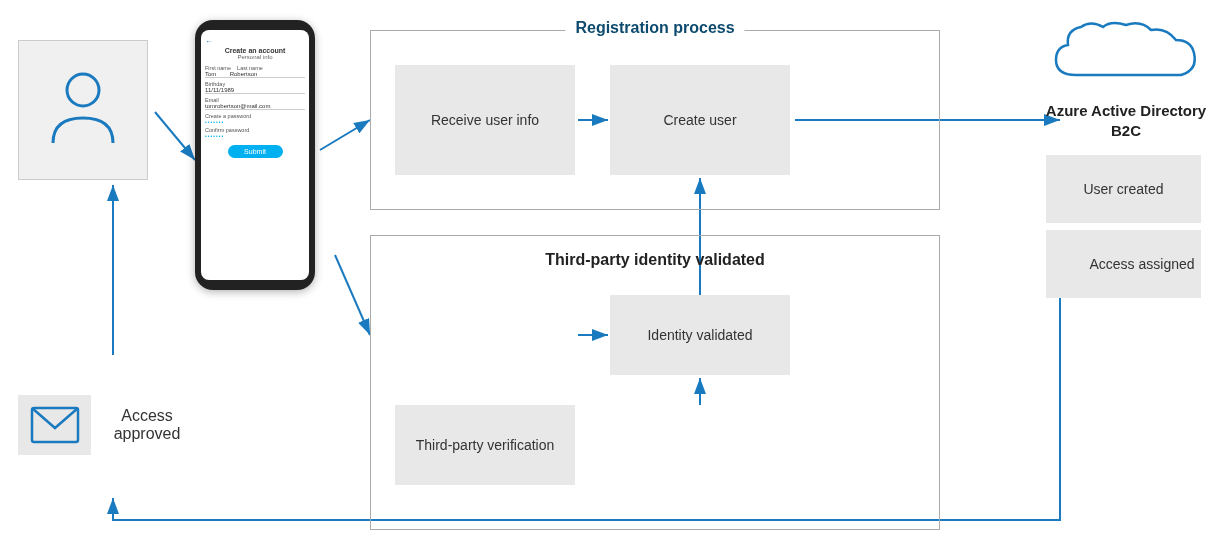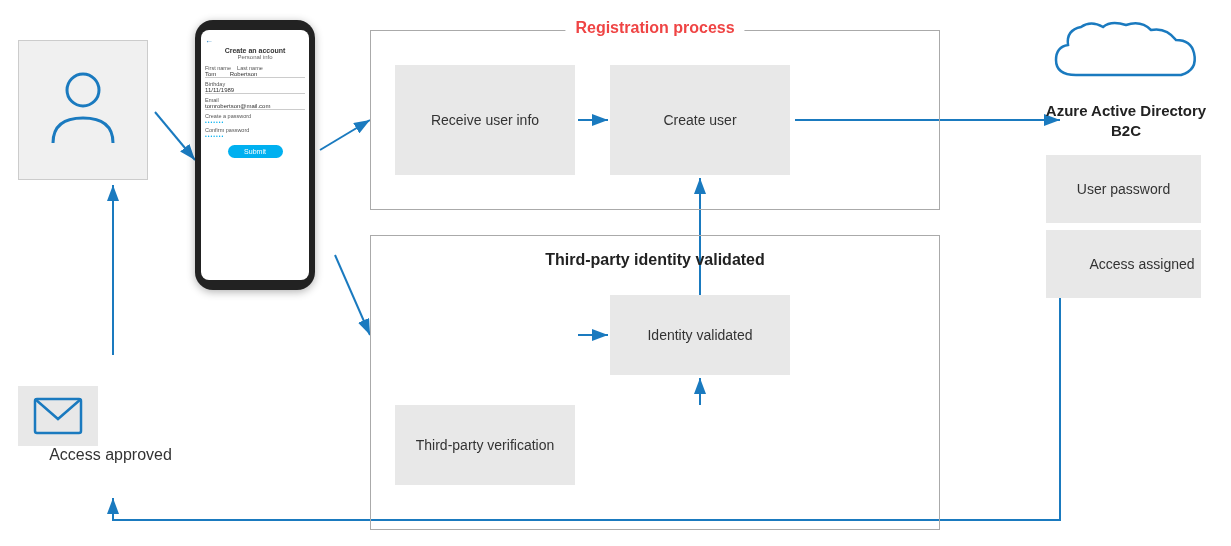--- a/index.html
+++ b/index.html
@@ -130,21 +130,21 @@
 
     .reg-title {
       position: absolute;
       top: -12px;
       left: 50%;
       transform: translateX(-50%);
       background: #fff;
       padding: 0 10px;
       font-size: 16px;
       font-weight: bold;
-      color: #ef4444;
+      color: #0c4a6e;
       white-space: nowrap;
     }
 
     
     .thirdparty-box {
       position: absolute;
       left: 370px;
       top: 235px;
       width: 570px;
       height: 295px;
@@ -268,21 +268,22 @@
     }
 
     
     .access-approved-box {
       position: absolute;
       left: 18px;
       top: 355px;
       width: 185px;
       height: 140px;
       display: flex;
-      flex-direction: column;
+      flex-direction: row;
+      align-items: center;
       justify-content: center;
     }
 
     .email-icon-box {
       width: 80px;
       height: 60px;
       background: #e8e8e8;
       display: flex;
       align-items: center;
       justify-content: center;
@@ -406,21 +407,21 @@
 
   <div class="azure-cloud">
     
     <svg width="160" height="70" viewBox="0 0 160 70">
       <path d="M30,60 Q10,60 10,45 Q10,32 22,30 Q20,15 35,12 Q45,5 57,12 Q65,5 80,10 Q95,5 105,15 Q120,12 130,25 Q145,25 148,38 Q152,55 135,60 Z" fill="none" stroke="#1a7abf" stroke-width="2.5"></path>
     </svg>
     <div class="cloud-text">Azure Active Directory B2C</div>
   </div>
 
   <div class="box-user-created">
-    <span>User password</span>
+    <span>User created</span>
   </div>
 
   <div class="box-access-assigned">
     <span>Access assigned</span>
   </div>
 
   <div class="access-approved-box">
     <div class="email-icon-box">
       <svg width="50" height="38" viewBox="0 0 50 38">
         <rect x="2" y="2" width="46" height="34" rx="2" fill="none" stroke="#1a7abf" stroke-width="2.5"></rect>

